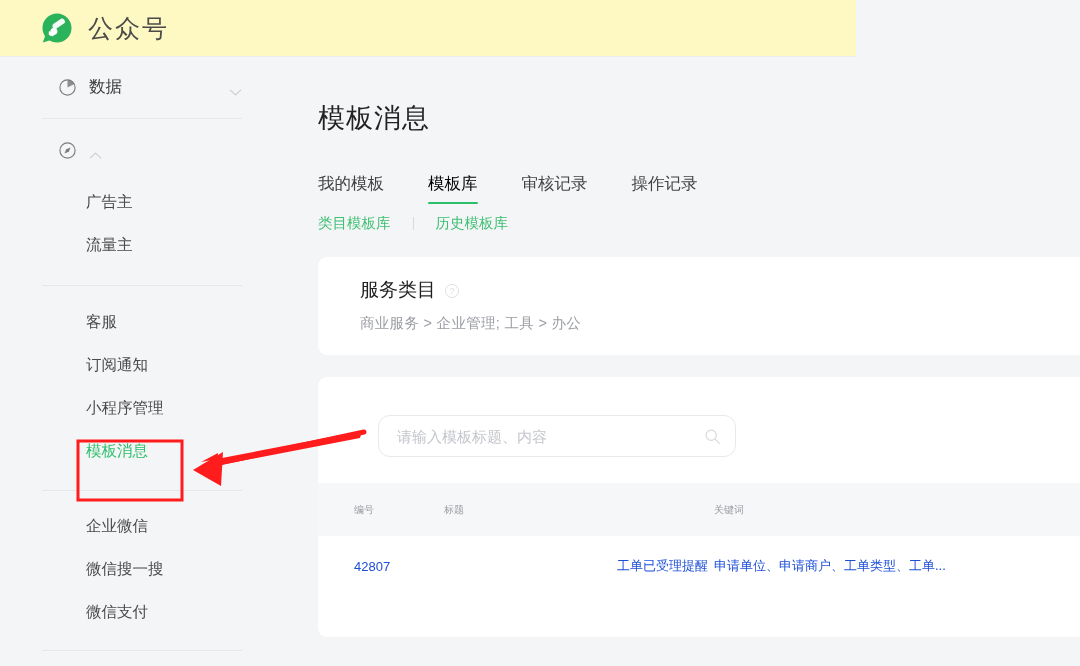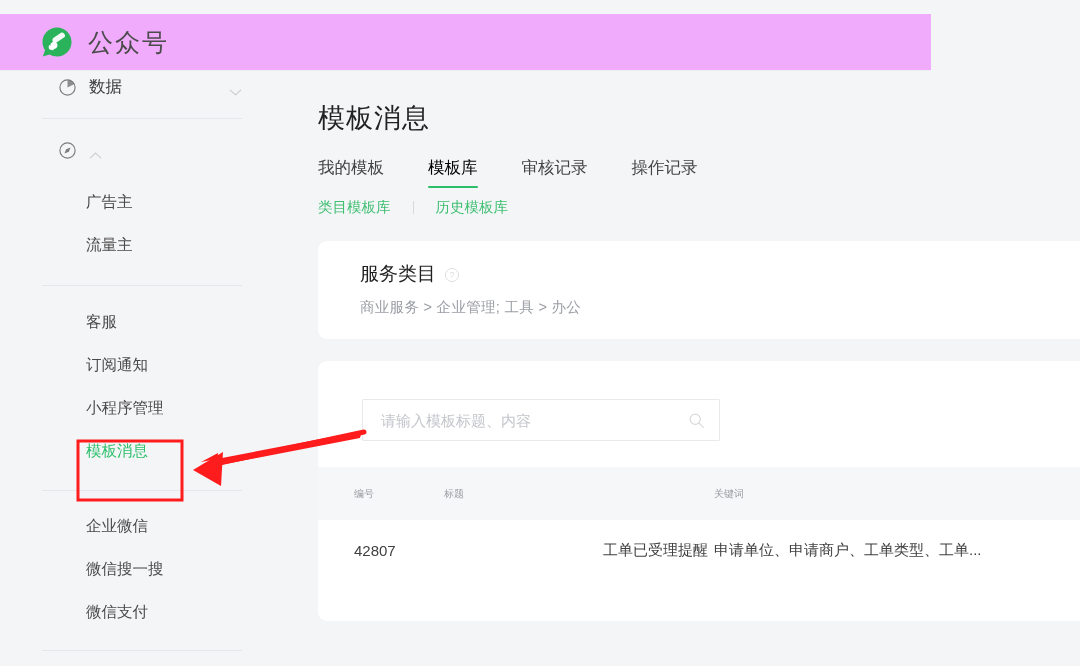--- a/index.html
+++ b/index.html
@@ -10,23 +10,23 @@
     font-family: "Liberation Sans", "DejaVu Sans", sans-serif;
     background: #f4f5f7;
     color: #353535;
     -webkit-font-smoothing: antialiased;
   }
 
   #root { position: relative; width: 1080px; height: 666px; }
 
   
   .topbar {
-    position: absolute; left: 0; top: 14px;
-    width: 931px; height: 56px;
-    background: #f0abfc;
+    position: absolute; left: 0; top: 0;
+    width: 856px; height: 56px;
+    background: #fef9c3;
     display: flex; align-items: center;
     box-shadow: 0 1px 0 rgba(0,0,0,0.03);
     z-index: 5;
   }
   .brand { display: flex; align-items: center; margin-left: 40px; }
   .brand-logo { width: 34px; height: 34px; flex: 0 0 34px; }
   .brand-title {
     margin-left: 14px;
     font-size: 25px;
     color: #4b4b4b;
@@ -80,21 +80,21 @@
   }
   .page-title {
     font-size: 27px;
     color: #222;
     margin: 44px 0 0 38px;
     font-weight: 400;
     letter-spacing: 1px;
   }
 
   .tabs {
-    margin: 18px 0 0 38px;
+    margin: 34px 0 0 38px;
     display: flex; align-items: flex-end;
     height: 34px;
   }
   .tab {
     font-size: 16.5px;
     color: #434343;
     margin-right: 44px;
     position: relative;
     padding-bottom: 9px;
     cursor: pointer;
@@ -144,24 +144,25 @@
   .card-table {
     margin-top: 22px;
     height: 260px;
     padding: 0;
     position: relative;
   }
   .search-wrap { padding: 38px 0 0 44px; }
   .search-box {
     width: 358px; height: 42px;
     border: 1px solid #e8e9ec;
-    border-radius: 1px;
+    border-radius: 12px;
     display: flex; align-items: center;
     padding: 0 14px 0 18px;
     background: #fff;
+    margin-left: 16px;
   }
   .search-input {
     flex: 1; border: 0; outline: 0;
     font-size: 15px; color: #353535;
     font-family: inherit; background: transparent;
   }
   .search-input::placeholder { color: #c4c6cb; }
   .search-icon { width: 17px; height: 17px; opacity: .45; }
 
   table.tpl-table {
@@ -173,22 +174,22 @@
   table.tpl-table th {
     background: #f6f7f9;
     font-weight: 400;
     font-size: 10px;
     color: #9a9da3;
     text-align: left;
     height: 53px;
     padding-left: 0;
   }
   table.tpl-table td {
-    font-size: 15px;
-    color: #404040;
+    font-size: 13px;
+    color: #1d4ed8;
     height: 60px;
     padding-left: 0;
     white-space: nowrap;
     overflow: hidden;
     text-overflow: ellipsis;
   }
   .col-id   { width: 120px; padding-left: 36px !important; }
   .col-ttl  { width: 270px; padding-left: 6px !important; text-align: right; }
   .col-kw   { width: 414px; padding-left: 6px !important; }
 

